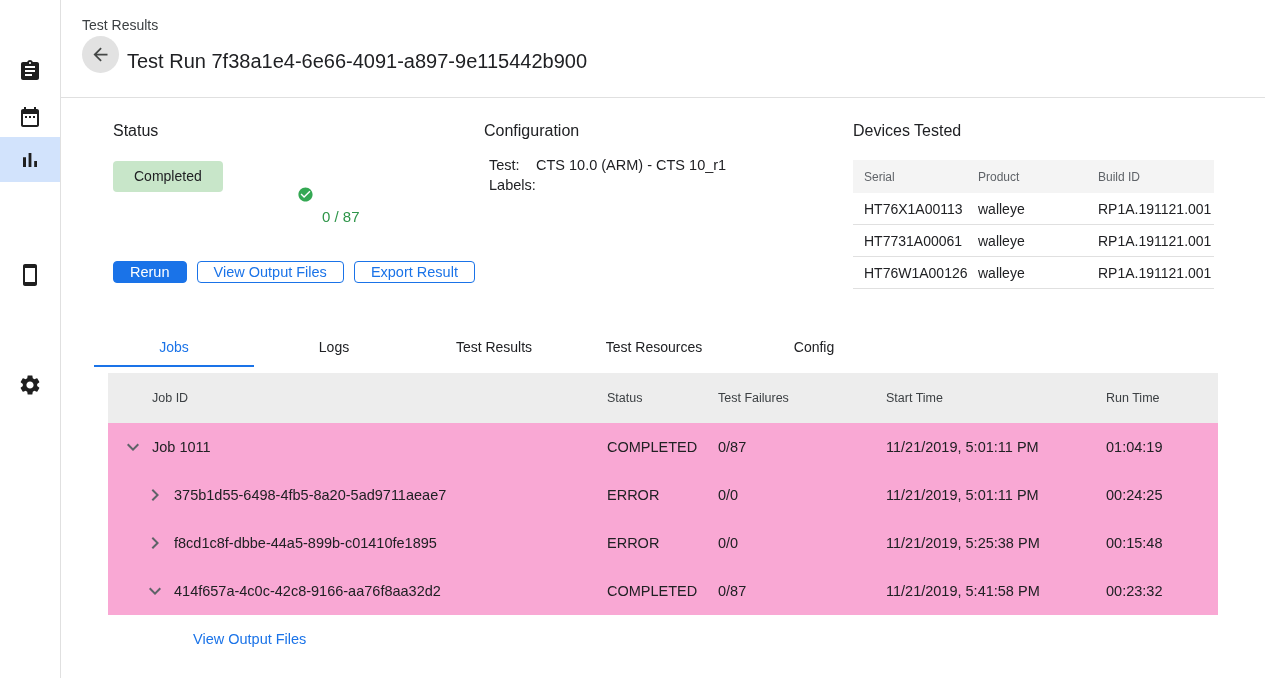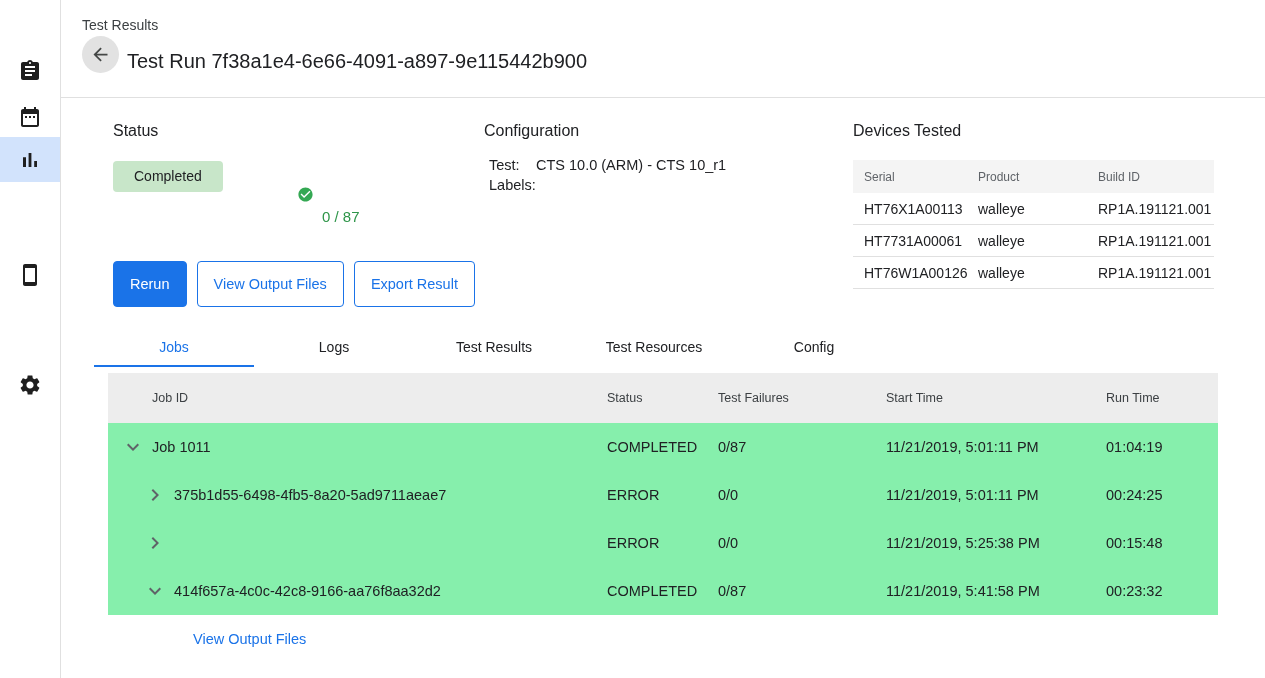--- a/index.html
+++ b/index.html
@@ -49,38 +49,38 @@
   .devices-table { position:absolute; left:792px; top:62px; width:361px; }
   .devices-head { height:33px; background:#f4f4f4; display:grid;
     grid-template-columns:114px 120px 1fr; align-items:center; padding-left:11px;
     font-size:12px; color:#5f6368; }
   .devices-row { height:32px; display:grid; grid-template-columns:114px 120px 1fr;
     align-items:center; padding-left:11px; border-bottom:1px solid #e0e0e0;
     font-size:14px; color:#202124; }
 
   
   #actions { position:absolute; left:52px; top:163px; display:flex; gap:10px; }
-  .btn { height:46px; border-radius:4px; font-family:"Liberation Sans",sans-serif;
+  .btn { height:22px; border-radius:4px; font-family:"Liberation Sans",sans-serif;
     font-size:14.5px; font-weight:500; padding:0 16px; cursor:pointer; }
   .btn-primary { background:#1a73e8; color:#fff; border:1px solid #1a73e8; }
   .btn-outline { background:#fff; color:#1a73e8; border:1px solid #1a73e8; }
 
   
   #tabs { position:absolute; left:33px; top:230px; display:flex; }
   .tab { width:160px; height:39px; display:flex; align-items:center; justify-content:center;
     font-size:14px; font-weight:500; color:#202124; cursor:pointer;
     border-bottom:2px solid transparent; }
   .tab.active { color:#1a73e8; border-bottom-color:#1a73e8; }
 
   
   #jobs-table { position:absolute; left:47px; top:275px; width:1110px; }
   .jobs-grid { display:grid; grid-template-columns:499px 111px 168px 220px 1fr; align-items:center; }
   .jobs-head { height:50px; background:#ededed; font-size:12.5px; color:#3c4043; }
   .jobs-head .cell-first { padding-left:44px; }
-  .job-row { height:48px; background:#86efac; font-size:14.5px; color:#202124; }
+  .job-row { height:48px; background:#f9a8d4; font-size:14.5px; color:#202124; }
   .job-id-cell { display:flex; align-items:center; }
   .chev { width:24px; height:24px; flex:none; fill:#5f6368; cursor:pointer; }
   .lvl0 .chev { margin-left:13px; }
   .lvl1 .chev { margin-left:35px; }
   .job-id-text { margin-left:7px; white-space:nowrap; }
   .expanded-row { height:48px; display:flex; align-items:center; }
   .link { margin-left:85px; color:#1a73e8; font-size:14.5px; text-decoration:none; cursor:pointer; }
 </style>
 </head>
 <body>
@@ -223,20 +223,21 @@
           <span>0/0</span>
           <span>11/21/2019, 5:01:11 PM</span>
           <span>00:24:25</span>
         </div>
 
         <div class="jobs-grid job-row lvl1">
           <span class="job-id-cell">
             <svg class="chev" viewBox="0 0 24 24">
                 <path d="M10 6 8.59 7.41 13.17 12l-4.58 4.59L10 18l6-6z"></path>
               </svg>
+            <span class="job-id-text">f8cd1c8f-dbbe-44a5-899b-c01410fe1895</span>
           </span>
           <span>ERROR</span>
           <span>0/0</span>
           <span>11/21/2019, 5:25:38 PM</span>
           <span>00:15:48</span>
         </div>
 
         <div class="jobs-grid job-row lvl1">
           <span class="job-id-cell">
             <svg class="chev" viewBox="0 0 24 24">

